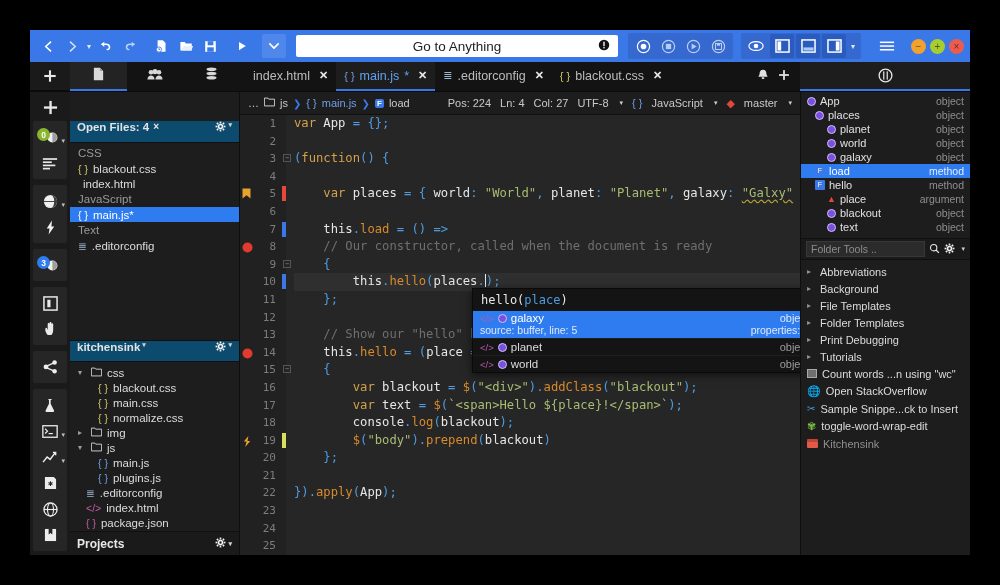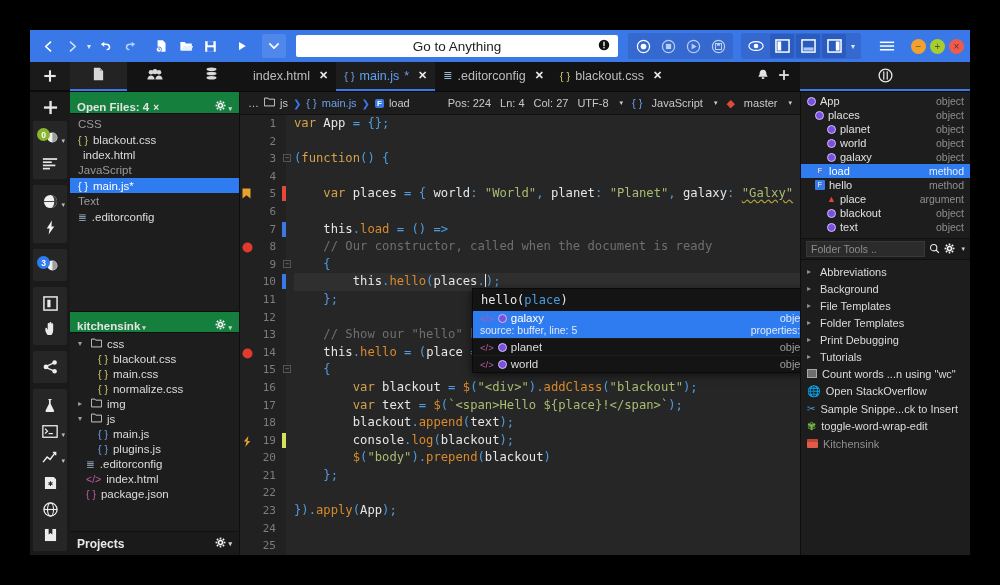--- a/index.html
+++ b/index.html
@@ -74,23 +74,23 @@
   .badge{ position:absolute; left:3px; top:4px; min-width:13px; height:13px;
      border-radius:50%; font-size:8.5px; color:#fff; display:flex; align-items:center;
      justify-content:center; font-weight:bold;}
   .rail-caret{ position:absolute; right:1px; bottom:5px; font-size:7px; color:#bdbdbd;}
   .rail-bot{ margin-top:auto; width:34px; background:#262626; border-radius:2px;
      margin-bottom:4px; display:flex; flex-direction:column; align-items:center; padding:3px 0;}
 
   
   .sidepanel{ width:170px; flex:0 0 170px; background:#1d1d1d; display:flex;
      flex-direction:column; border-right:1px solid #0e0e0e; min-height:0;}
-  .panel-hdr{ height:22px; background:#15803d; display:flex; align-items:flex-end;
+  .panel-hdr{ height:22px; background:#0c4a6e; display:flex; align-items:flex-start;
      padding:0 7px; color:#e3e3e3; font-size:11.5px; font-weight:bold;
-     border-bottom:1px solid #101010;}
+     border-bottom:1px solid #101010;margin-top:29px;}
   .panel-hdr .sp{ flex:1; }
   .gear{ color:#f2f2f2; font-size:11px; }
   .gcaret{ font-size:7px; color:#cfcfcf; margin-left:2px;}
   .closex{ font-size:10px; color:#e9e9e9; margin-left:4px; font-weight:bold;}
   .panel-body{ flex:1; overflow:hidden; padding-top:2px; }
   .grp-label{ color:#9a9a9a; font-size:11.5px; padding:2px 8px; }
   .file-row{ display:flex; align-items:center; gap:5px; padding:1.5px 8px;
      font-size:11.5px; color:#dcdcdc; white-space:nowrap;}
   .file-row.sel{ background:#2f7bf0; color:#fff;}
   .file-row .ic{ font-size:10.5px; }
@@ -937,21 +937,20 @@
             <div class="cl">    <span class="c">// Our constructor, called when the document is ready</span></div>
             <div class="cl">    <span class="p">{</span></div>
             <div class="cl hl">        <span class="f">this</span><span class="p">.</span><span class="m">hello</span><span class="p">(</span><span class="f">places</span><span class="p">.</span><span class="cursor"></span><span class="p">);</span></div>
             <div class="cl">    <span class="p">};</span></div>
             <div class="cl">&nbsp;</div>
             <div class="cl">    <span class="c">// Show our "hello" blackout</span></div>
             <div class="cl">    <span class="f">this</span><span class="p">.</span><span class="m">hello</span> <span class="p">=</span> <span class="p">(</span><span class="f">place</span> <span class="p">=</span></div>
             <div class="cl">    <span class="p">{</span></div>
             <div class="cl">        <span class="k">var</span> <span class="f">blackout</span> <span class="p">=</span> <span class="m">$</span><span class="p">(</span><span class="s">"&lt;div&gt;"</span><span class="p">).</span><span class="m">addClass</span><span class="p">(</span><span class="s">"blackout"</span><span class="p">);</span></div>
             <div class="cl">        <span class="k">var</span> <span class="f">text</span> <span class="p">=</span> <span class="m">$</span><span class="p">(</span><span class="s">`&lt;span&gt;Hello ${place}!&lt;/span&gt;`</span><span class="p">);</span></div>
-            <div class="cl">        <span class="f">blackout</span><span class="p">.</span><span class="m">append</span><span class="p">(</span><span class="f">text</span><span class="p">);</span></div>
             <div class="cl">        <span class="f">console</span><span class="p">.</span><span class="m">log</span><span class="p">(</span><span class="f">blackout</span><span class="p">);</span></div>
             <div class="cl">        <span class="m">$</span><span class="p">(</span><span class="s">"body"</span><span class="p">).</span><span class="m">prepend</span><span class="p">(</span><span class="f">blackout</span><span class="p">)</span></div>
             <div class="cl">    <span class="p">};</span></div>
             <div class="cl">&nbsp;</div>
             <div class="cl"><span class="p">}).</span><span class="m">apply</span><span class="p">(</span><span class="f">App</span><span class="p">);</span></div>
             <div class="cl">&nbsp;</div>
           </div>
 
         <div class="acp">
           <div class="acp-sig">

